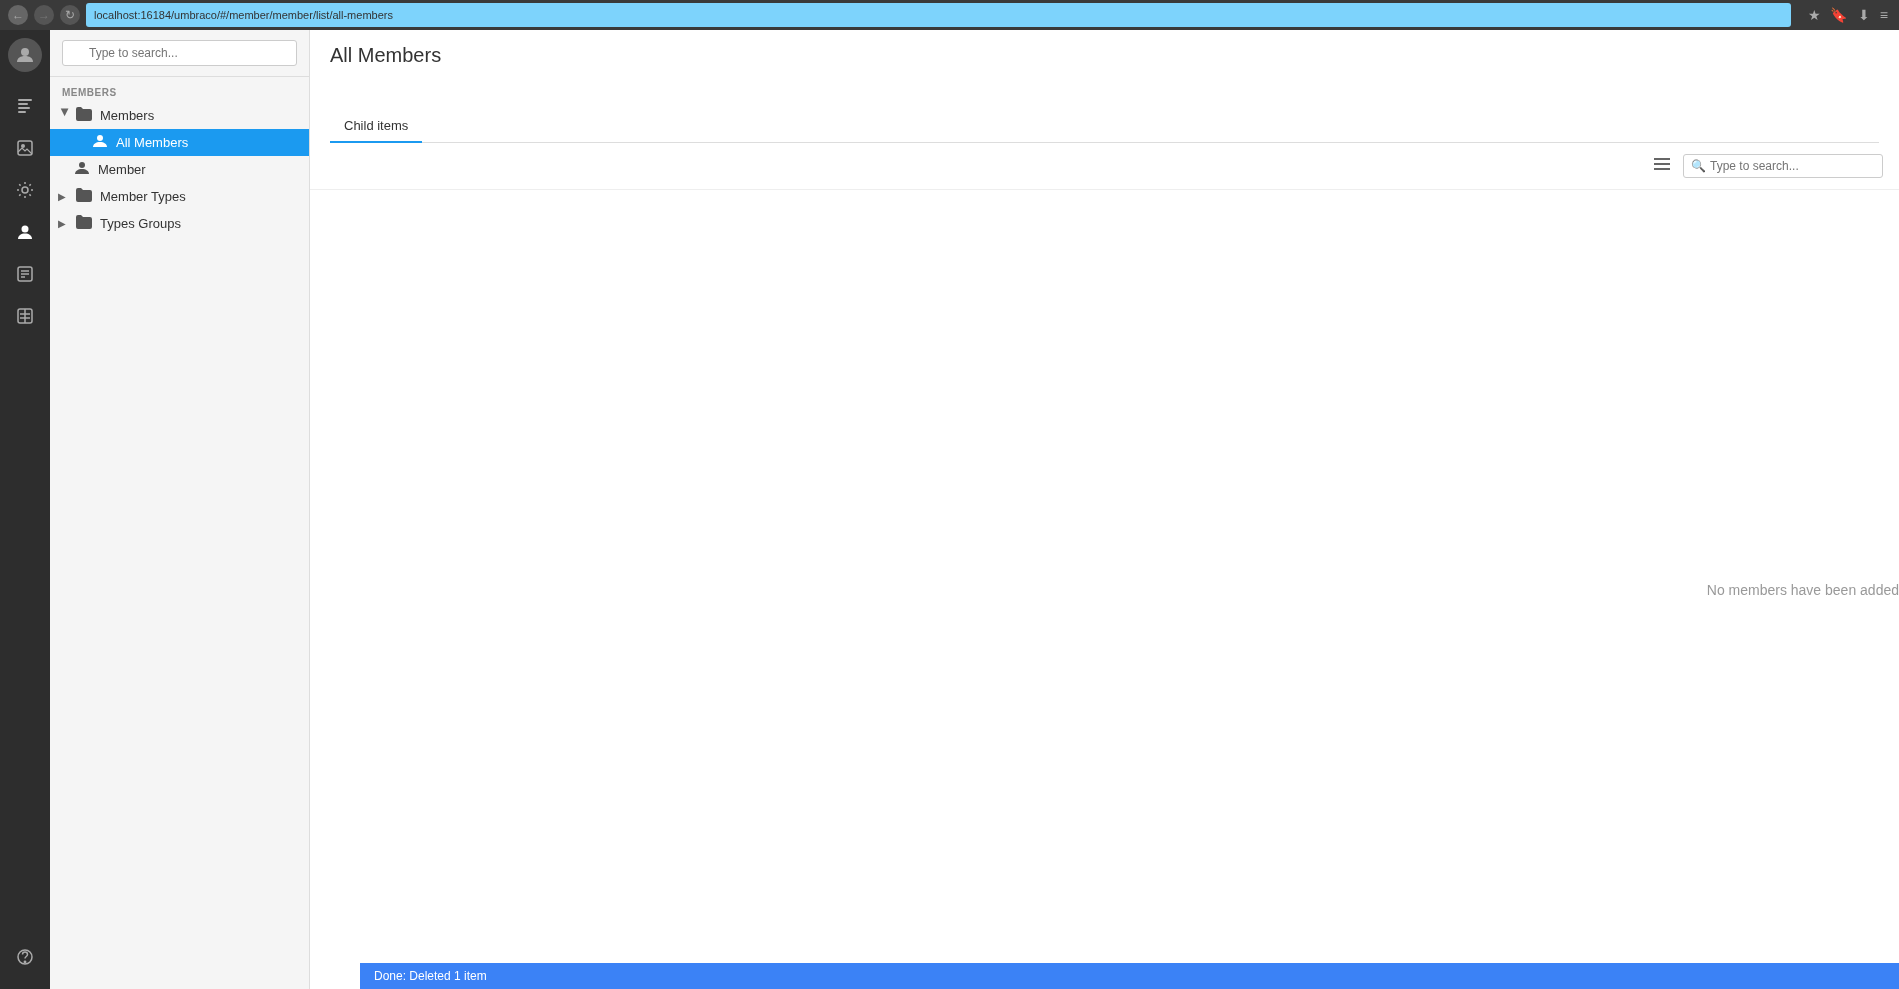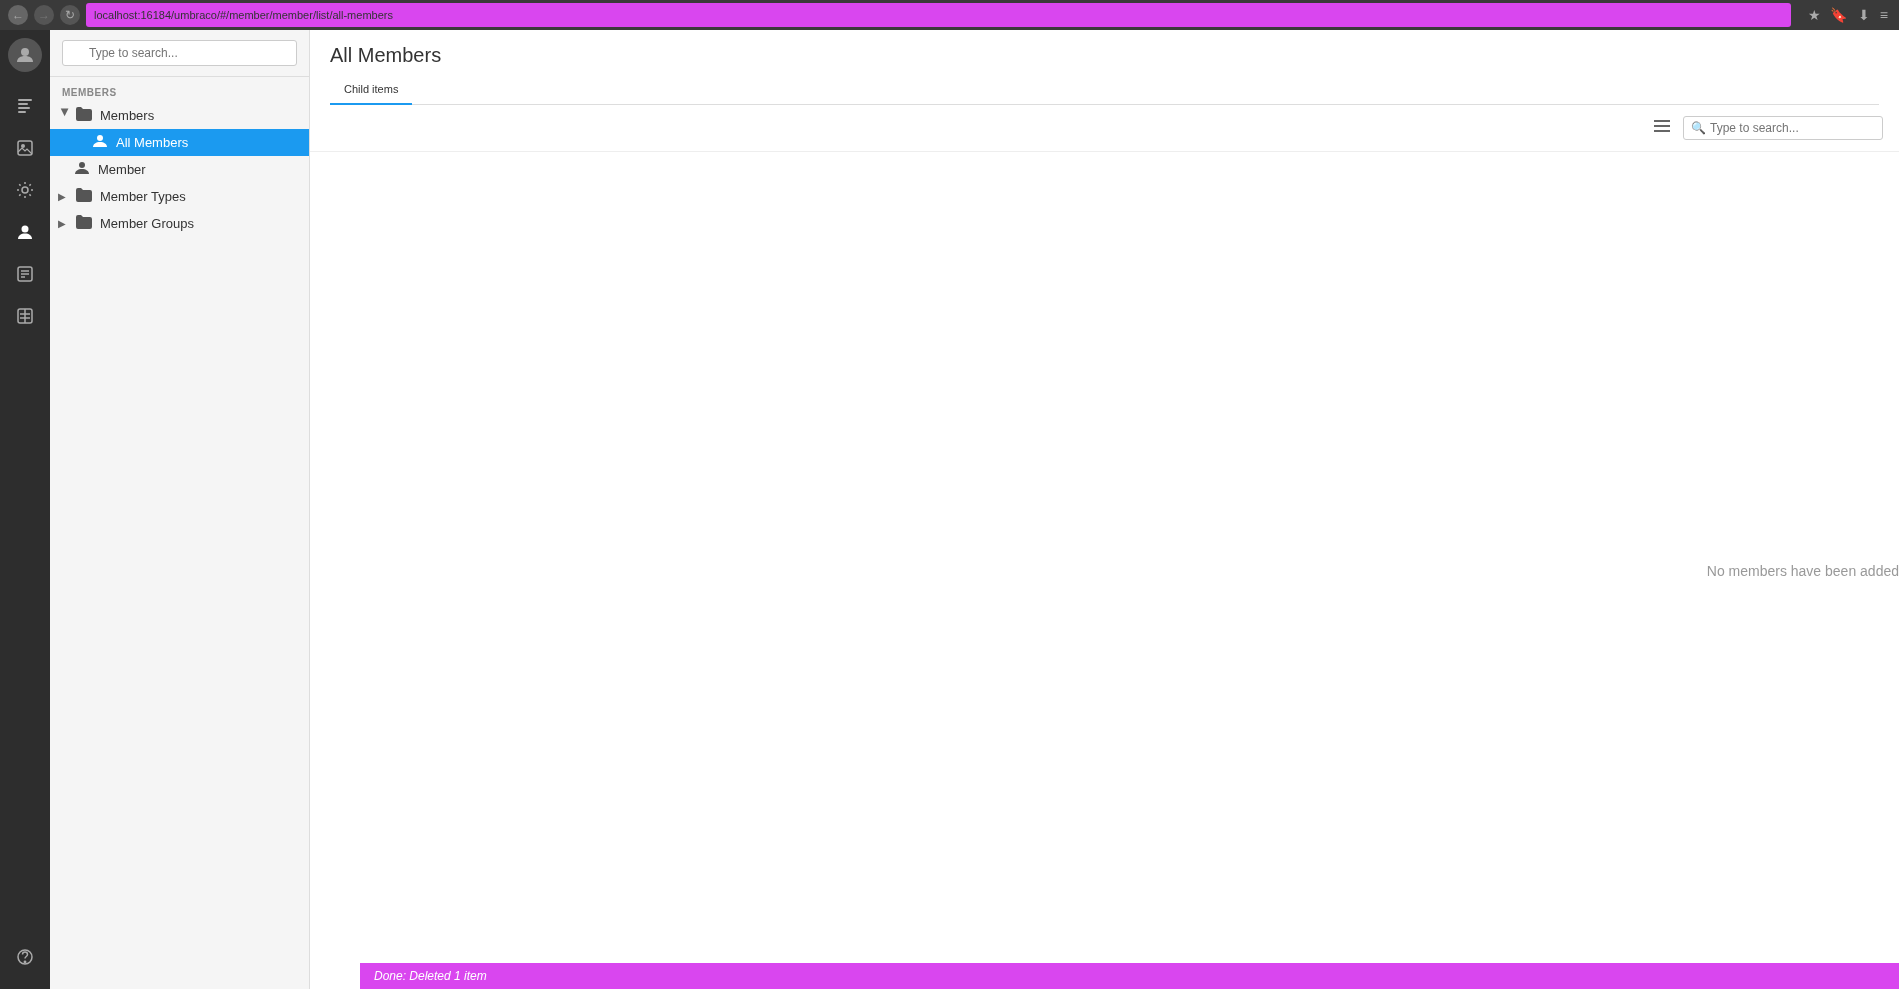--- a/index.html
+++ b/index.html
@@ -13,21 +13,21 @@
       align-items: center;
       padding: 0 8px;
       gap: 6px;
     }
     .browser-btn { width: 14px; height: 14px; border-radius: 50%; border: none; cursor: pointer; }
     .browser-btn.back { background: #666; color: #aaa; width: 20px; height: 20px; border-radius: 50%; display: flex; align-items: center; justify-content: center; font-size: 12px; }
     .browser-btn.forward { background: #555; color: #777; width: 20px; height: 20px; border-radius: 50%; display: flex; align-items: center; justify-content: center; font-size: 12px; }
     .browser-btn.refresh { background: #555; color: #aaa; width: 20px; height: 20px; border-radius: 50%; display: flex; align-items: center; justify-content: center; font-size: 12px; }
     .address-bar {
       flex: 1;
-      background: #d946ef;
+      background: #7dd3fc;
       border: none;
       border-radius: 3px;
       height: 20px;
       padding: 12px 8px;
       font-size: 11px;
       color: #333;
     }
     .browser-actions { display: flex; align-items: center; gap: 4px; margin-left: 8px; }
     .browser-action-btn { color: #aaa; font-size: 14px; cursor: pointer; padding: 0 3px; }
 
@@ -154,25 +154,26 @@
       color: #333;
       margin-bottom: 8px;
     }
     .main-tabs {
       display: flex;
       border-bottom: 1px solid #ddd;
       gap: 0;
     }
     .main-tab {
       padding: 8px 14px;
-      font-size: 11px;
+      font-size: 13px;
       cursor: pointer;
       color: #555;
       border-bottom: 2px solid transparent;
       margin-bottom: -1px;
+      margin-top: 35px;
     }
     .main-tab.active {
       color: #333;
       border-bottom: 2px solid #1b9af0;
       font-weight: 500;
     }
     .main-toolbar {
       display: flex;
       align-items: center;
       justify-content: flex-end;
@@ -210,29 +211,28 @@
       flex: 1;
       display: flex;
       align-items: center;
       justify-content: flex-end;
       color: #999;
       font-size: 14px;
     }
 
     
     .status-bar {
-      background: #d946ef;
+      background: #3b82f6;
       color: #fff;
       padding: 6px 14px;
       font-size: 12px;
       position: absolute;
       bottom: 0;
       left: 50px;
       right: 0;
-      font-style: italic;
     }
   </style>
 </head>
 <body>
 
 <div class="browser-chrome">
   <button class="browser-btn back">←</button>
   <button class="browser-btn forward">→</button>
   <button class="browser-btn refresh">↻</button>
   <input class="address-bar" type="text" value="localhost:16184/umbraco/#/member/member/list/all-members" style="">
@@ -354,21 +354,21 @@
         <span class="tree-label">Member Types</span>
       </div>
 
       <div class="tree-item" style="padding-left: 8px;">
         <span class="tree-arrow">▶</span>
         <span class="tree-icon">
           <svg width="16" height="14" viewBox="0 0 16 14" fill="#555">
             <path d="M0 2a2 2 0 0 1 2-2h3l2 2h7a2 2 0 0 1 2 2v8a2 2 0 0 1-2 2H2a2 2 0 0 1-2-2V2z"></path>
           </svg>
         </span>
-        <span class="tree-label">Member Groups</span>
+        <span class="tree-label">Types Groups</span>
       </div>
     </div>
   </div>
 
   <div class="main-content" style="position: relative;">
     <div class="main-header">
       <h1 class="main-title">All Members</h1>
       <div class="main-tabs">
         <div class="main-tab active">Child items</div>
       </div>

